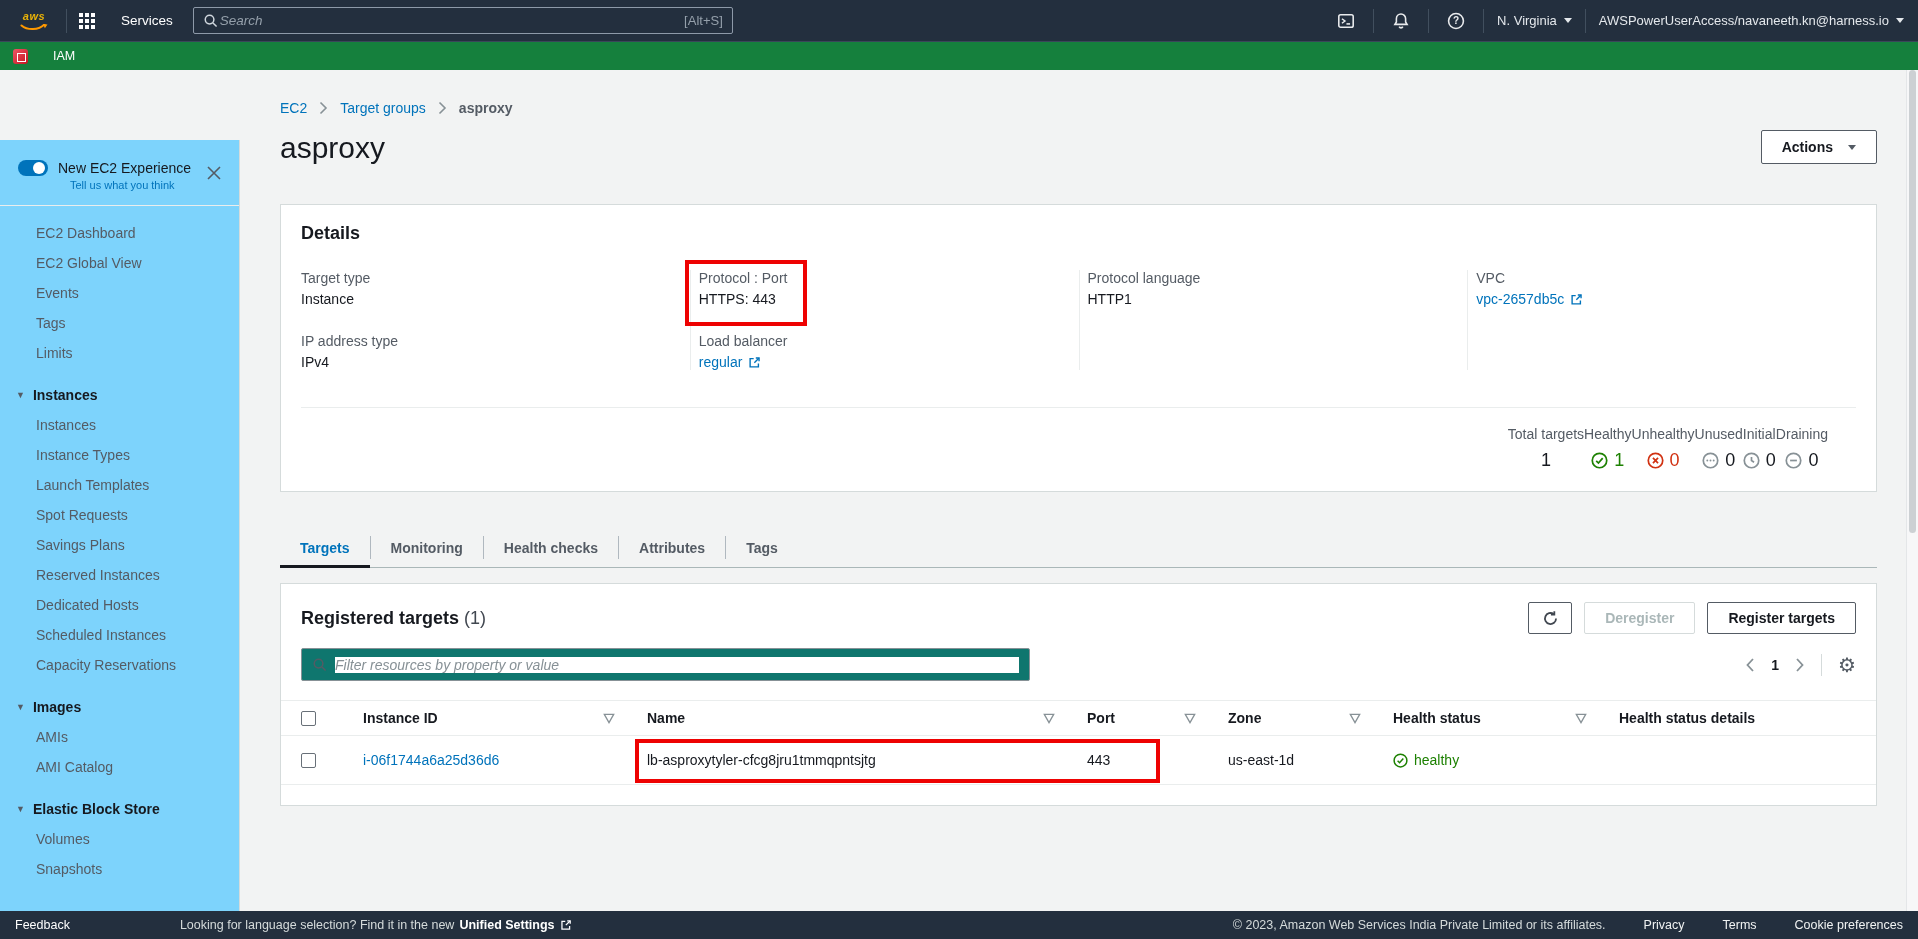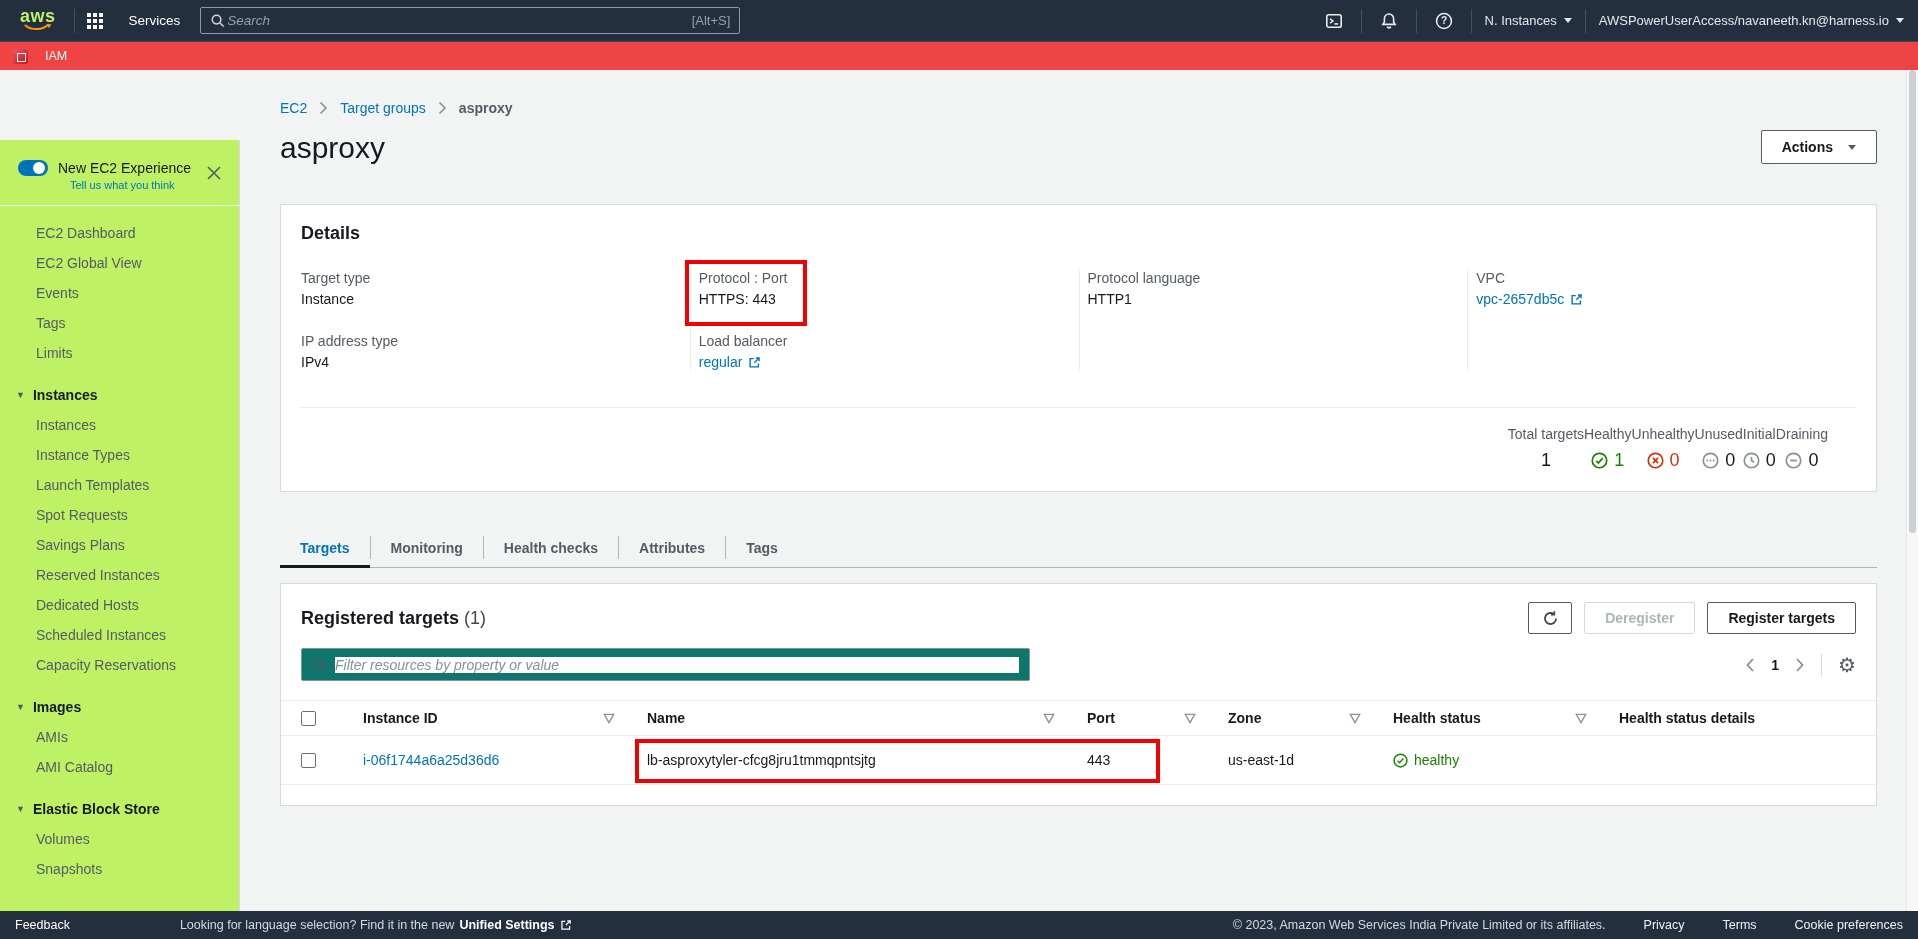--- a/index.html
+++ b/index.html
@@ -2,49 +2,49 @@
 <html><head>
 <meta charset="utf-8">
 <style>
   * { margin:0; padding:0; box-sizing:border-box; }
   html,body { width:1918px; height:939px; overflow:hidden; background:#f2f3f3;
     font-family:"Liberation Sans", sans-serif; font-size:14px; color:#16191f; }
 
   
   .topnav { height:41px; background:#232f3e; display:flex; align-items:center; padding:0 14px; color:#e9ebed; }
   .aws-logo { display:flex; flex-direction:column; align-items:center; margin:0 6px; cursor:pointer; }
-  .aws-text { font-weight:700; font-size:18px; color:#bef264; line-height:15px; letter-spacing:.5px; }
+  .aws-text { font-weight:700; font-size:11px; color:#eab308; line-height:15px; letter-spacing:.5px;font-style:italic; }
   .nav-sep { width:1px; height:24px; background:#414f5e; margin:0 12px; }
   .services { display:flex; align-items:center; gap:26px; font-size:13.5px; color:#fff; cursor:pointer; }
   .grid-icon { display:grid; grid-template-columns:repeat(3,4px); grid-auto-rows:4px; gap:2px; }
   .grid-icon i { background:#fff; display:block; }
   .nav-search { margin-left:20px; width:540px; height:27px; border:1px solid #8d99a8; border-radius:2px;
     display:flex; align-items:center; padding:0 9px; gap:2px; background:#232f3e; }
   .nav-search input { flex:1; background:transparent; border:none; outline:none; color:#eee;
     font-size:13.5px; font-style:italic; font-family:inherit; }
   .nav-search input::placeholder { color:#95a0ab; font-style:italic; }
   .shortcut { color:#95a0ab; font-size:13px; }
   .nav-right { margin-left:auto; display:flex; align-items:center; }
   .nav-icon-btn { display:flex; align-items:center; justify-content:center; width:28px; cursor:pointer; color:#e9ebed; }
   .nav-right .nav-sep { margin:0 13px; }
   .nav-text { font-size:13px; color:#e4e8ec; display:flex; align-items:center; cursor:pointer; white-space:nowrap; }
   .caret { display:inline-block; width:0; height:0; border-left:4px solid transparent;
     border-right:4px solid transparent; border-top:5px solid currentColor; margin-left:7px; }
 
   
-  .favbar { height:29px; background:#ef4444; border-top:1px solid #39475a; display:flex; align-items:center;
-    padding:0 13px; gap:17px; color:#fff; font-size:12.5px; }
+  .favbar { height:29px; background:#15803d; border-top:1px solid #39475a; display:flex; align-items:center;
+    padding:0 13px; gap:25px; color:#fff; font-size:12.5px; }
   .iam-icon { width:15px; height:15px; border-radius:3px; background:linear-gradient(135deg,#ec5767,#c7131f);
     position:relative; display:inline-block; }
   .iam-icon::after { content:""; position:absolute; left:4px; top:4px; width:7px; height:7px; border:1px solid #fff; }
 
   
   .app { display:flex; height:841px; position:relative; }
   .sidebar { width:240px; flex:none; position:relative; }
-  .sidebar-panel { position:absolute; top:70px; bottom:0; left:0; width:240px; background:#bef264;
+  .sidebar-panel { position:absolute; top:70px; bottom:0; left:0; width:240px; background:#7dd3fc;
     border-right:1px solid #d5dbdb; overflow:hidden; }
   .close-x { position:absolute; top:26px; right:18px; cursor:pointer; color:#545b64; }
   .exp-block { padding:20px 16px 0 18px; height:65px; }
   .exp-row { display:flex; align-items:center; gap:10px; }
   .toggle { width:30px; height:16px; background:#0073bb; border-radius:8px; position:relative; flex:none; cursor:pointer; }
   .toggle .knob { position:absolute; top:2px; left:15px; width:12px; height:12px; border-radius:50%; background:#fff; }
   .exp-label { font-size:14px; color:#16191f; }
   .exp-link { display:block; margin:3px 0 0 52px; font-size:11px; color:#0073bb; cursor:pointer; }
   .side-divider { height:1px; background:#eaeded; }
   .sidebar nav { padding-top:12px; }
@@ -201,21 +201,21 @@
     </div>
     <div class="nav-sep"></div>
     <div class="nav-icon-btn">
       <svg width="18" height="18" viewBox="0 0 16 16">
           <circle cx="8" cy="8" r="6.6" fill="none" stroke="currentColor" stroke-width="1.4"></circle>
           <text x="8" y="11" text-anchor="middle" font-size="9" font-family="Liberation Sans, sans-serif" font-weight="700" fill="currentColor">?</text>
         </svg>
     </div>
     <div class="nav-sep"></div>
     <div class="nav-text">
-      <span>N. Instances</span>
+      <span>N. Virginia</span>
         <span class="caret"></span>
     </div>
     <div class="nav-sep"></div>
     <div class="nav-text">
       <span>AWSPowerUserAccess/navaneeth.kn@harness.io</span>
         <span class="caret"></span>
     </div>
   </div>
 </div>
 

